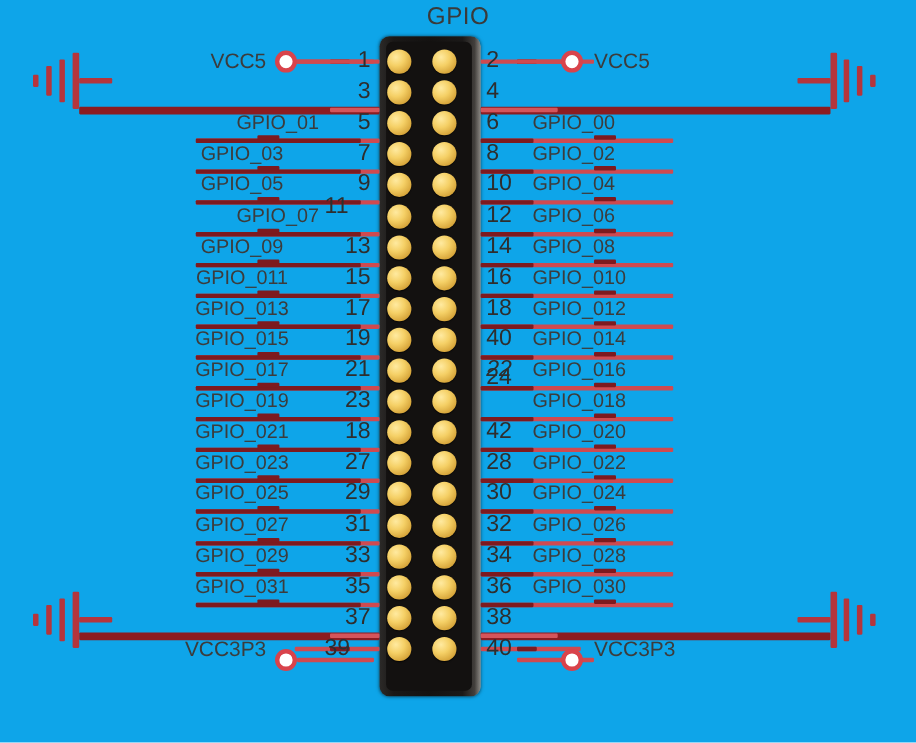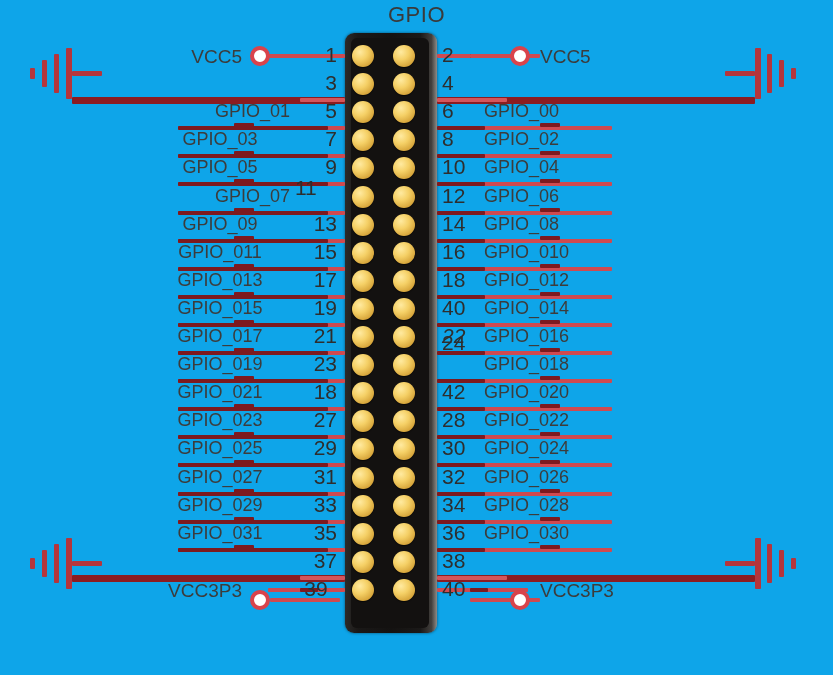--- a/index.html
+++ b/index.html
@@ -354,21 +354,21 @@
       <div class="pinnum left" style="left: 295px; top: 493.6px; width: 42px; text-align: right;">33</div>
       <div class="pinnum" style="left: 442px; top: 493.6px; text-align: center;">34</div>
       <div class="lbl r" style="left: 150px; top: 495.6px; width: 140px; text-align: center;">GPIO_029</div>
       <div class="lbl" style="left: 484px; top: 495.6px;">GPIO_028</div>
       <div class="pinnum left" style="left: 295px; top: 521.7px; width: 42px; text-align: right;">35</div>
       <div class="pinnum" style="left: 442px; top: 521.7px;">36</div>
       <div class="lbl r" style="left: 150px; top: 523.7px; width: 140px; text-align: center;">GPIO_031</div>
       <div class="lbl" style="left: 484px; top: 523.7px;">GPIO_030</div>
       <div class="pinnum left" style="left: 295px; top: 549.8px; width: 42px; text-align: right;">37</div>
       <div class="pinnum" style="left: 442px; top: 549.8px;">38</div>
-      <div class="pinnum left" style="left: 295px; top: 577.9px; width: 42px; text-align: center;">39</div>
+      <div class="pinnum left" style="left: 295px; top: 577.9px; width: 42px; text-align: left;">39</div>
       <div class="pinnum" style="left: 442px; top: 577.9px;">40</div>
       <div class="lbl r" style="left: 110px; top: 580.9px; width: 132px; text-align: right; font-size: 19px;">VCC3P3</div>
       <div class="lbl" style="left: 540px; top: 580.9px; font-size: 19px;">VCC3P3</div>
     </div>
 
   <div class="gnd" style="left:30px;top:50px;">
     <div class="bar" style="left:0px;  top:18px; width:5px;  height:11px;"></div>
     <div class="bar" style="left:12px; top:10px; width:5px;  height:27px;"></div>
     <div class="bar" style="left:24px; top:4px;  width:5px;  height:39px;"></div>
     <div class="bar" style="left:36px; top:-2px; width:6px;  height:51px;"></div>

